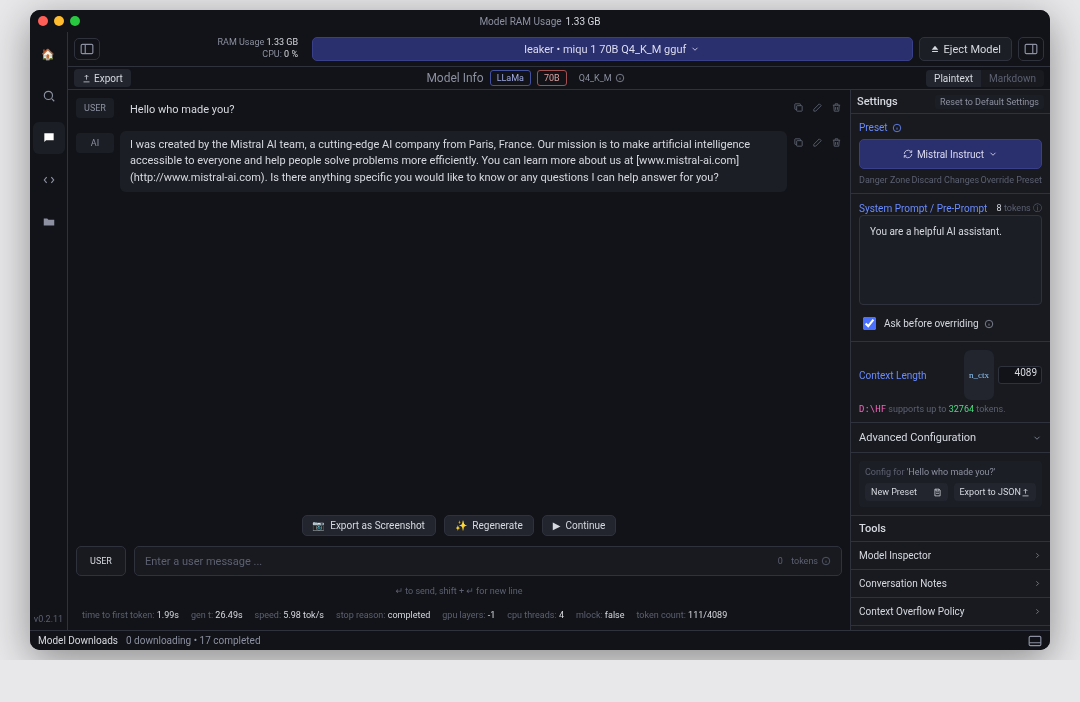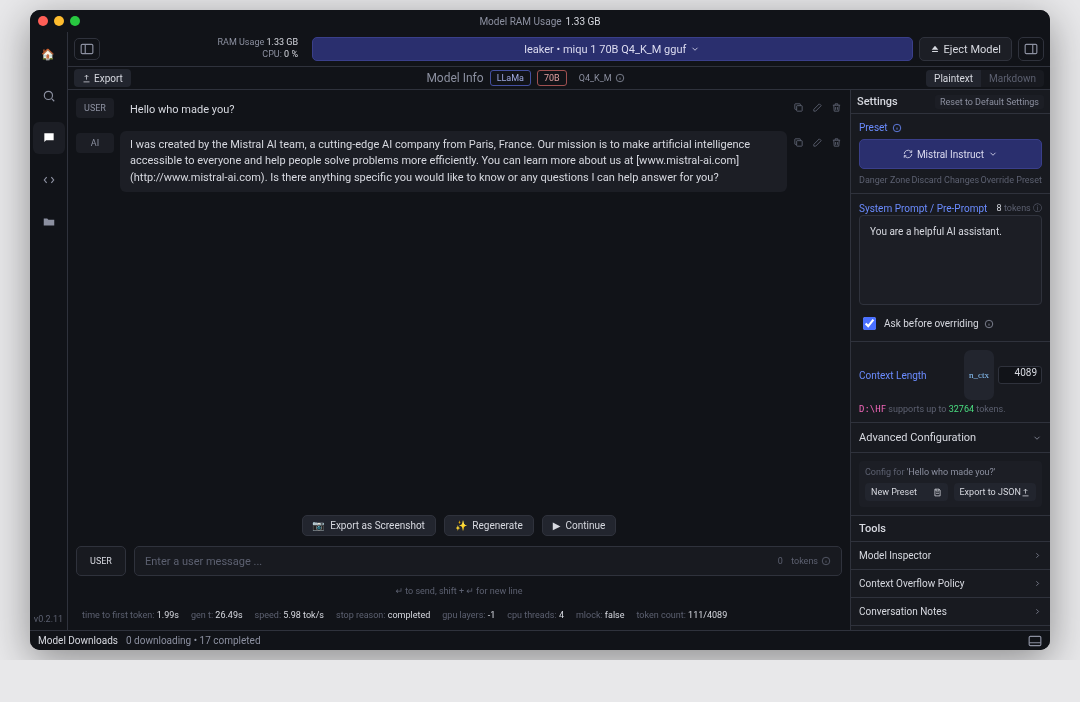--- a/index.html
+++ b/index.html
@@ -402,27 +402,27 @@
           </div>
 
           <div class="tools-header">Tools</div>
           <div class="tool-row">
               <span>Model Inspector</span>
               <svg width="9" height="9" viewBox="0 0 24 24" fill="none" stroke="#8c90a0" stroke-width="2">
                 <path d="m9 6 6 6-6 6"></path>
               </svg>
             </div>
           <div class="tool-row">
-              <span>Context Overflow Policy</span>
+              <span>Conversation Notes</span>
               <svg width="9" height="9" viewBox="0 0 24 24" fill="none" stroke="#8c90a0" stroke-width="2">
                 <path d="m9 6 6 6-6 6"></path>
               </svg>
             </div>
           <div class="tool-row">
-              <span>Conversation Notes</span>
+              <span>Context Overflow Policy</span>
               <svg width="9" height="9" viewBox="0 0 24 24" fill="none" stroke="#8c90a0" stroke-width="2">
                 <path d="m9 6 6 6-6 6"></path>
               </svg>
             </div>
         </div>
 
       </div>
     </div>
   </div>
 

